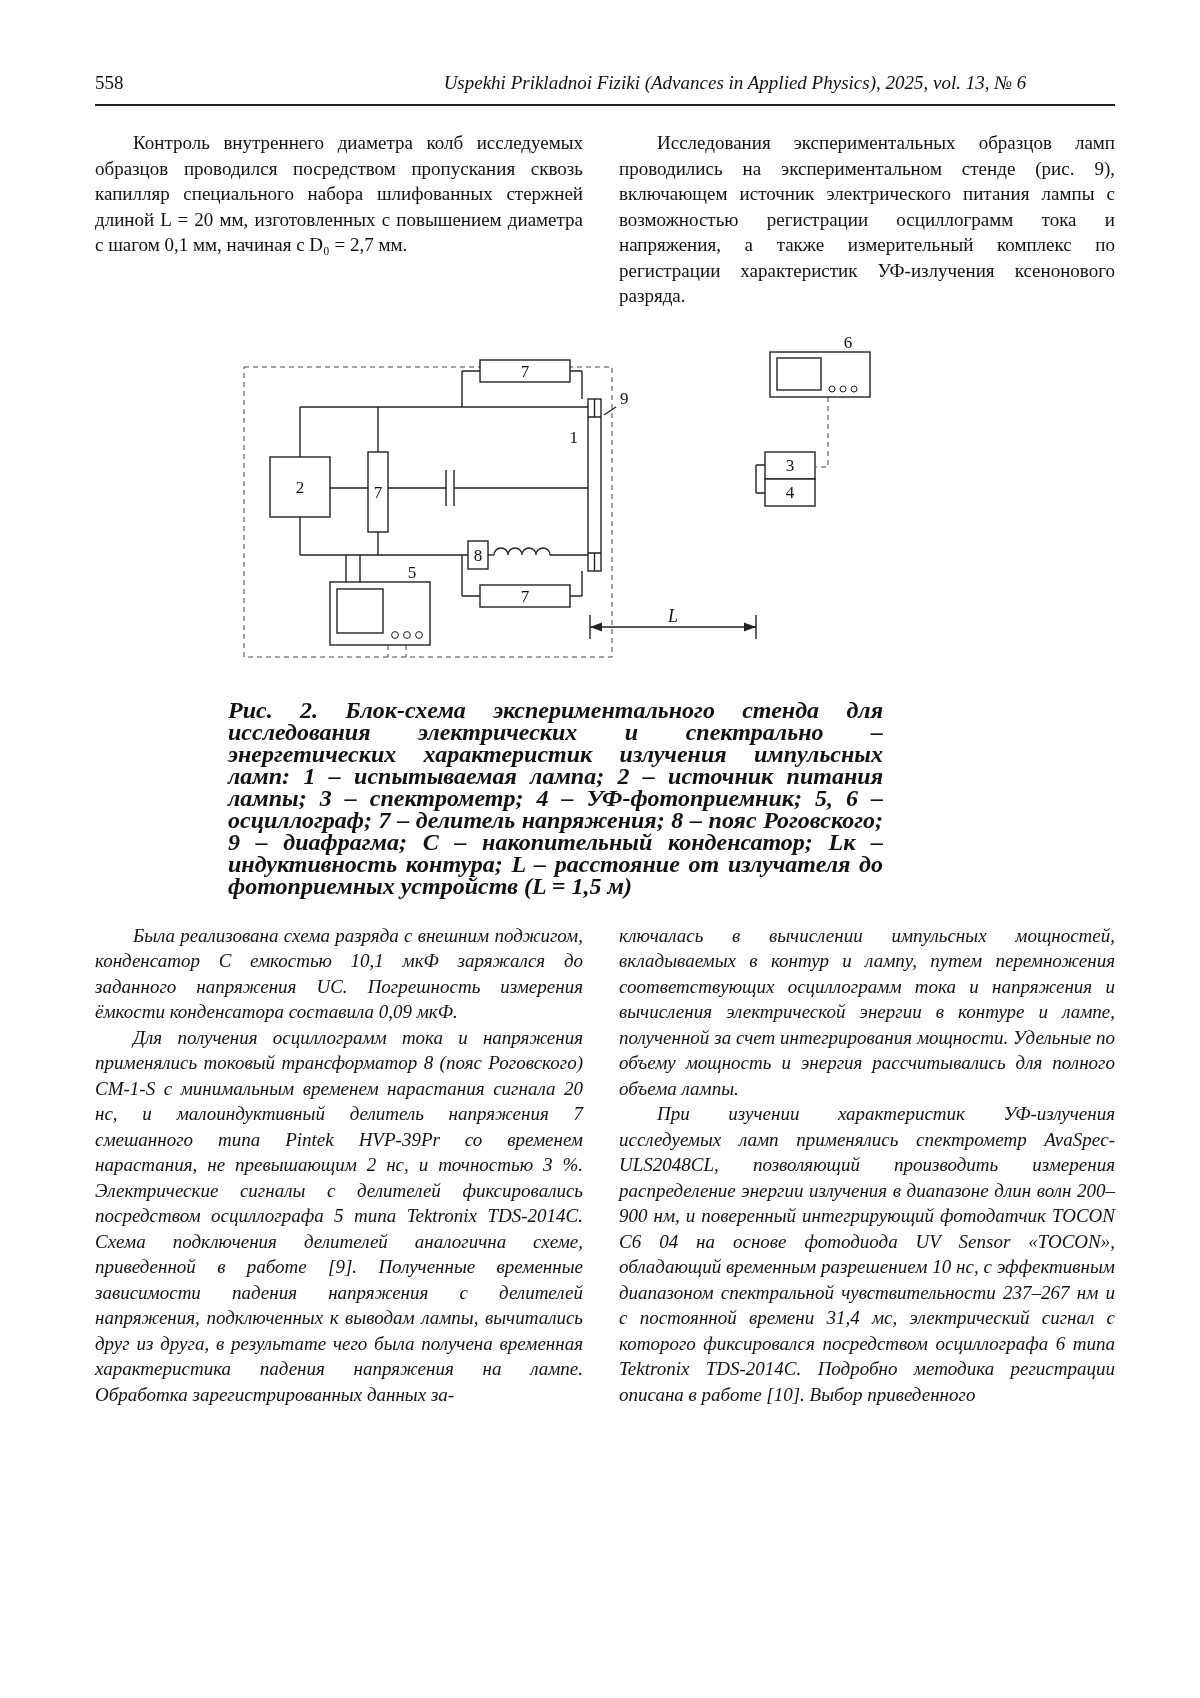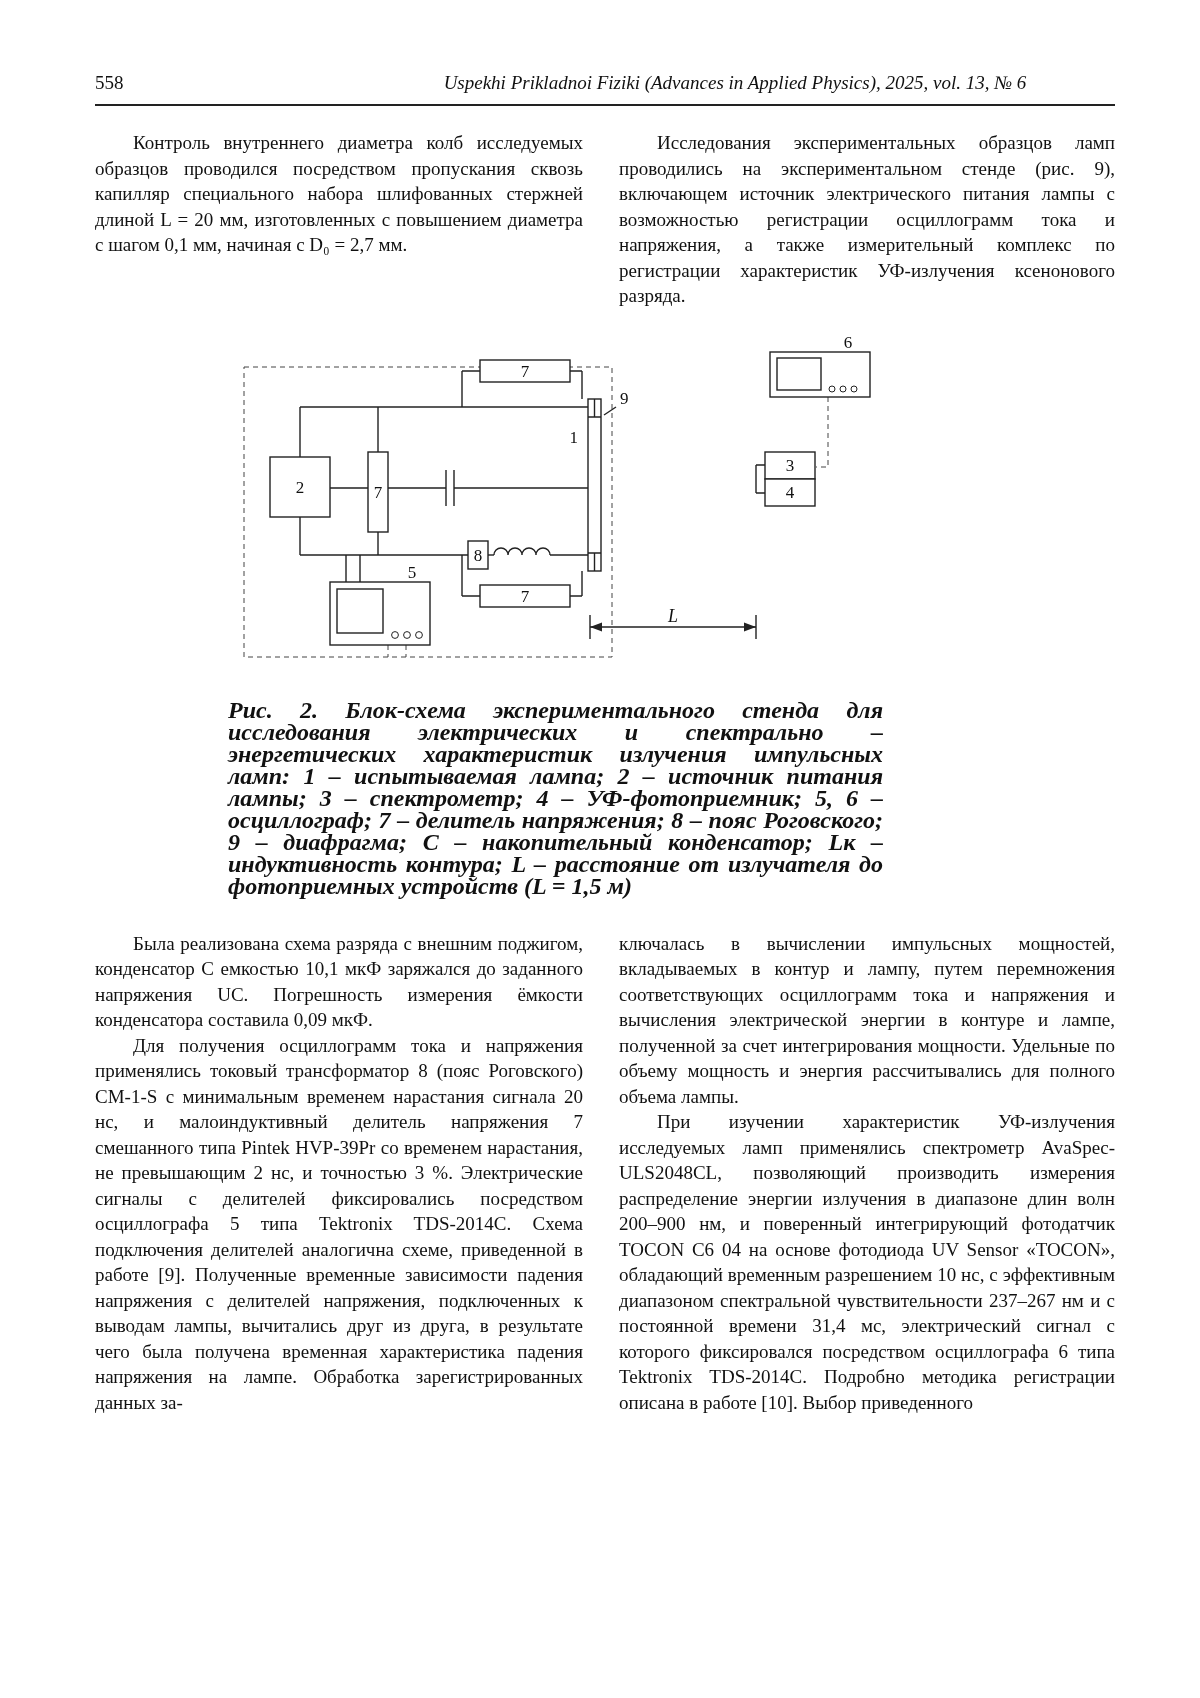--- a/index.html
+++ b/index.html
@@ -25,21 +25,21 @@
   
   figure{margin:28px 0 0 0;padding:0;}
   .diagram{display:block;margin-left:135px;}
   .diagram text{font-family:"Liberation Serif", serif;font-size:17px;fill:#111;}
   .diagram text.it{font-style:italic;font-size:18px;}
   figcaption{
     display:block;width:655px;margin:12px 0 0 133px;
     font-size:24px;line-height:22px;font-weight:bold;font-style:italic;
     text-align:justify;
   }
-  .bodycols{margin-top:34px;}
+  .bodycols{margin-top:26px;font-style:italic;}
   .w{stroke:#222;stroke-width:1.4;fill:none;}
   .bx{stroke:#222;stroke-width:1.4;fill:#ffffff;}
   .dsh{stroke:#444;stroke-width:1;fill:none;stroke-dasharray:5 4;}
   .kn{stroke:#222;stroke-width:1;fill:#ffffff;}
 </style>
 </head>
 <body>
 
 <div class="page">
 

